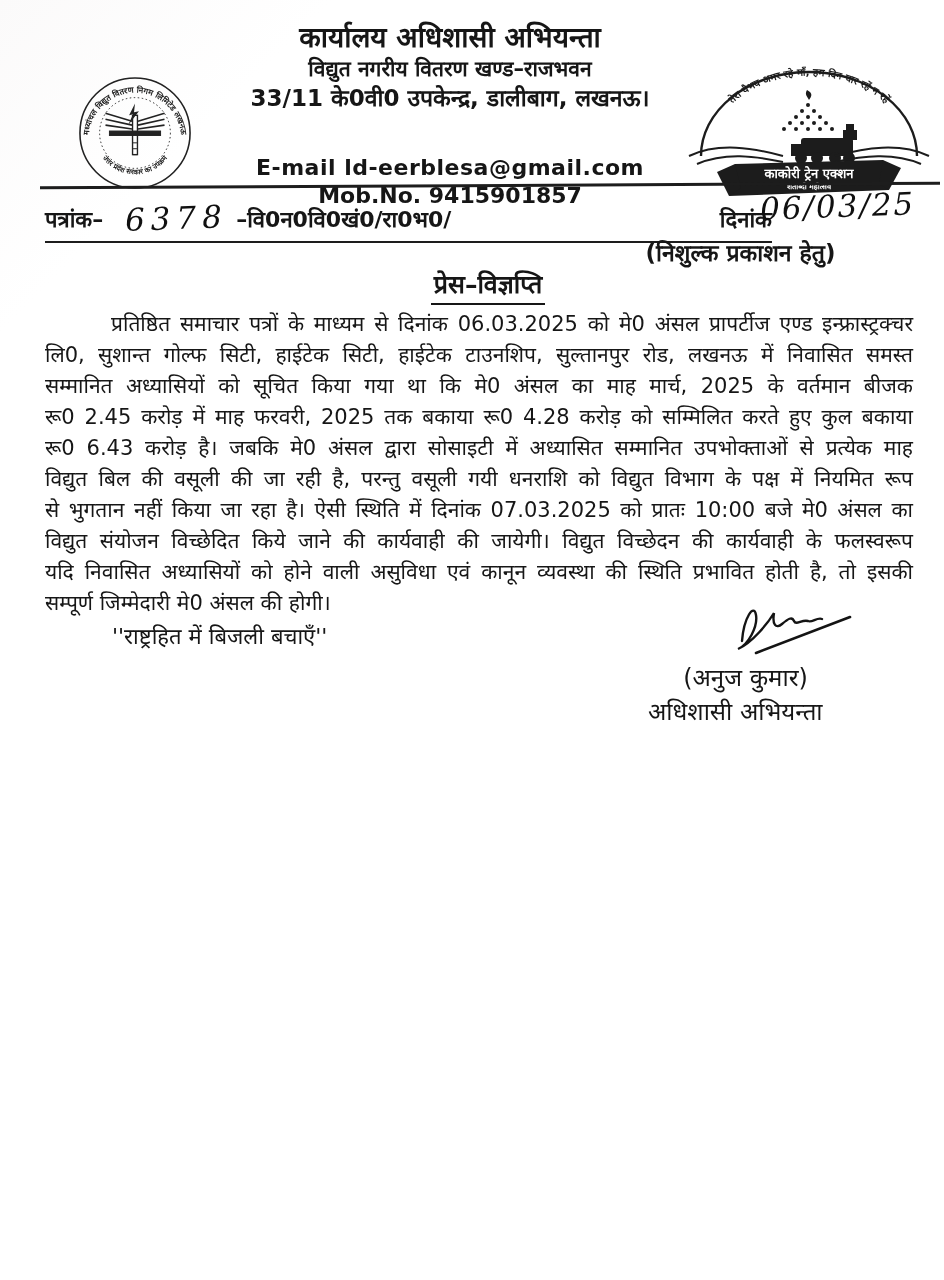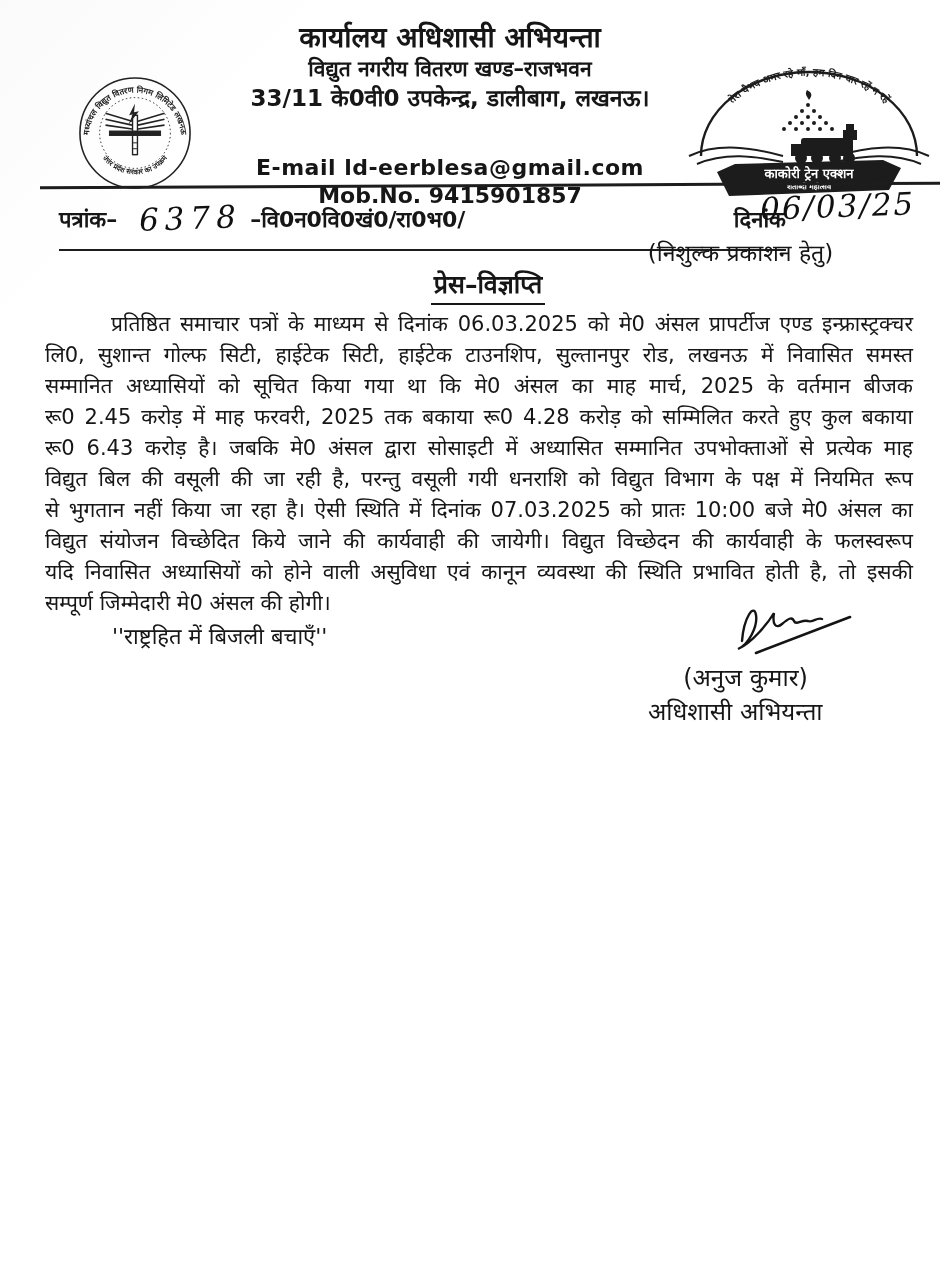--- a/index.html
+++ b/index.html
@@ -13,28 +13,28 @@
   .h3{font-size:23px;font-weight:bold;}
   .h4{font-size:22px;font-weight:bold;letter-spacing:.5px;margin-top:40px;}
   .h5{font-size:22px;font-weight:bold;}
 
   
   .seal{position:absolute;left:76px;top:72px;width:118px;height:122px;}
   .emblem{position:absolute;left:683px;top:38px;width:252px;height:162px;}
 
   
   .toprule{position:absolute;left:40px;top:184px;width:900px;height:3px;background:#1d1d1d;transform:rotate(-.3deg);}
-  .refrow{position:absolute;left:45px;top:197px;width:727px;display:flex;align-items:flex-end;border-bottom:2px solid #1d1d1d;padding-bottom:16px;margin-left:14px;}
+  .refrow{position:absolute;left:45px;top:197px;width:727px;display:flex;align-items:flex-end;border-bottom:2px solid #1d1d1d;padding-bottom:8px;}
   .reflabel,.refsuffix,.datelabel{font-size:22px;font-weight:bold;white-space:nowrap;}
   .spacer{flex:1;}
   .hand{font-family:"DejaVu Serif",serif;font-style:italic;color:#101010;}
   .refnum{font-size:31px;letter-spacing:6px;margin:0 8px 0 22px;transform:rotate(-2deg);position:relative;top:3px;}
   .dateval{position:absolute;left:760px;top:188px;font-size:31px;letter-spacing:2px;transform:rotate(-2deg);white-space:nowrap;}
 
-  .freenote{position:absolute;left:638px;top:236px;width:205px;text-align:center;font-size:23px;font-weight:normal;white-space:nowrap;}
+  .freenote{position:absolute;left:638px;top:236px;width:205px;text-align:center;font-size:23px;font-weight:bold;white-space:nowrap;}
 
   
   .title{position:absolute;left:16px;top:266px;width:100%;text-align:center;}
   .title span{display:inline-block;font-size:25px;font-weight:bold;border-bottom:2px solid #161616;padding:0 3px 3px;}
 
   
   .body{position:absolute;left:45px;top:309px;width:868px;font-size:21px;line-height:31px;}
   .bl{text-align:justify;text-align-last:justify;white-space:normal;}
   .bl.first{text-indent:66px;}
   .bl.last{text-align-last:left;}

